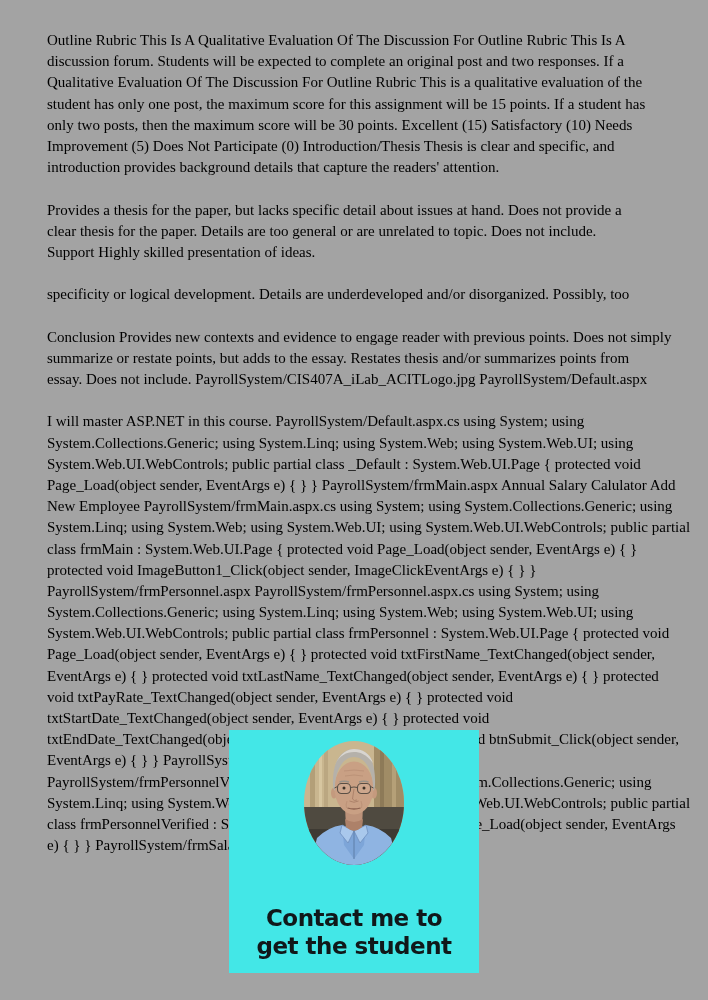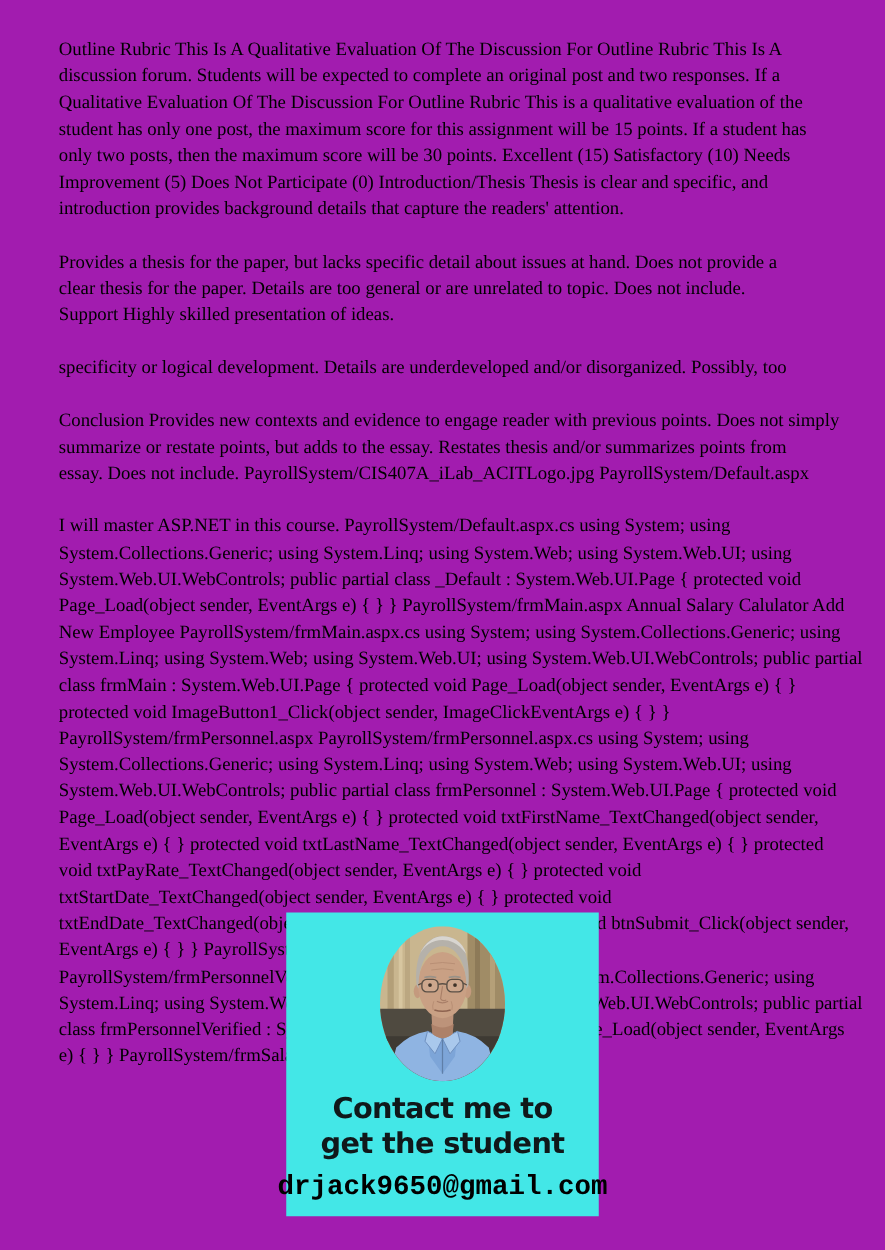--- a/index.html
+++ b/index.html
@@ -1,20 +1,20 @@
 <!DOCTYPE html>
 <html><head>
 <meta charset="utf-8">
 <style>
   html, body { margin: 0; padding: 0; background: #ffffff; }
   .page {
     position: relative;
     width: 708px;
     height: 1000px;
-    background: #a21caf;
+    background: #a3a3a3;
     overflow: hidden;
     font-family: "Liberation Serif", serif;
     color: #000000;
   }
   .text-col {
     position: absolute;
     left: 47px;
     top: 30px;
     width: 640px;
   }
@@ -109,21 +109,21 @@
         <div class="line">txtStartDate_TextChanged(object sender, EventArgs e) { } protected void</div>
         <div class="line">txtEndDate_TextChanged(object sender, EventArgs e) { } protected void btnSubmit_Click(object sender,</div>
         <div class="line">EventArgs e) { } } PayrollSystem/frmPersonnelVerified.aspx</div>
         <div class="line">PayrollSystem/frmPersonnelVerified.aspx.cs using System; using System.Collections.Generic; using</div>
         <div class="line">System.Linq; using System.Web; using System.Web.UI; using System.Web.UI.WebControls; public partial</div>
         <div class="line">class frmPersonnelVerified : System.Web.UI.Page { protected void Page_Load(object sender, EventArgs</div>
         <div class="line">e) { } } PayrollSystem/frmSalary.aspx</div>
       </div>
     </div>
 
-  <div class="overlay" style="background-color: rgb(67, 231, 231);">
+  <div class="overlay" style="background-color: rgb(67, 231, 231); gap: 31px;">
 
     <div class="photo">
       <svg viewBox="0 0 100 124" xmlns="http://www.w3.org/2000/svg" aria-hidden="true">
         <defs>
           <clipPath id="ovalClip">
               <ellipse cx="50" cy="62" rx="50" ry="62"></ellipse>
             </clipPath>
         </defs>
         <g clip-path="url(#ovalClip)">
 

